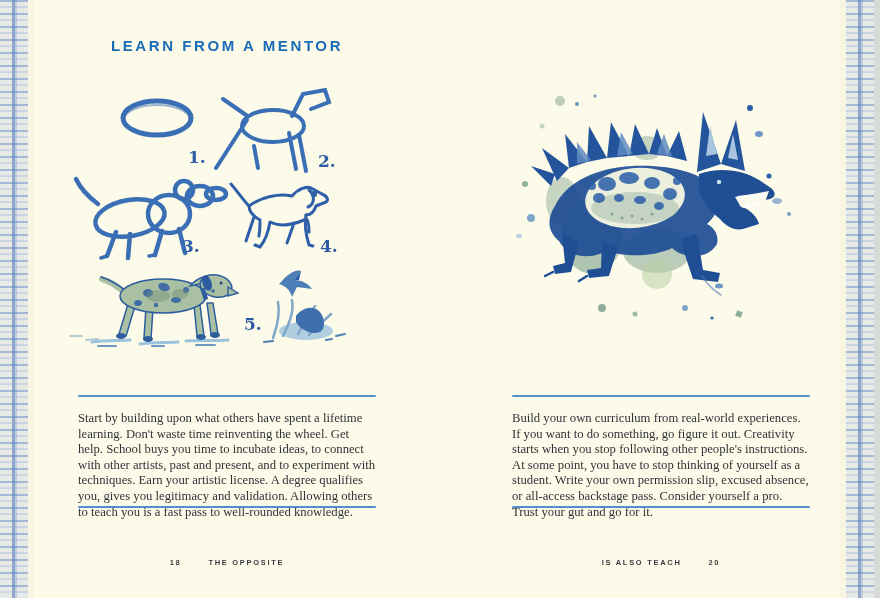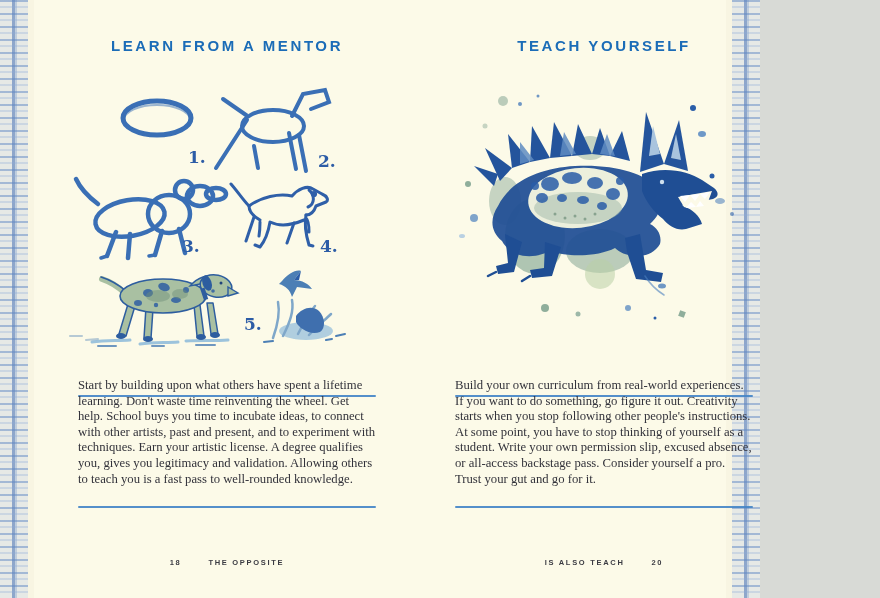--- a/index.html
+++ b/index.html
@@ -1,16 +1,16 @@
 <!DOCTYPE html>
 <html><head>
 <meta charset="utf-8">
 <style>
   html,body{margin:0;padding:0;background:#d8dad6;}
-  .screen{position:relative;width:760px;height:598px;overflow:hidden;background:#fcfae8;
+  .screen{position:relative;width:874px;height:598px;overflow:hidden;background:#fcfae8;
           font-family:"Liberation Serif",serif;}
   
   .fabric{position:absolute;top:0;bottom:0;width:28px;background-color:#e6e9e6;
     background-image:
       repeating-linear-gradient(180deg,
         rgba(96,136,196,.50) 0px, rgba(96,136,196,.50) 2px,
         rgba(230,234,230,0) 2px, rgba(230,234,230,0) 6px,
         rgba(140,170,215,.30) 6px, rgba(140,170,215,.30) 8px,
         rgba(230,234,230,0) 8px, rgba(230,234,230,0) 13px),
       linear-gradient(90deg, rgba(0,0,0,0) 0 12px, rgba(70,112,180,.55) 12px 15px,
@@ -24,21 +24,21 @@
   .page{position:relative;flex:1;}
   .page-title{position:absolute;top:37px;margin:0;width:298px;text-align:center;
     font-family:"Liberation Sans",sans-serif;font-weight:bold;font-size:15px;
     letter-spacing:2.6px;color:#1b6cb7;}
   .page-left .col{left:44px;}
   .page-right .col{left:75px;}
   .col{position:absolute;width:298px;}
   .rule{position:absolute;width:298px;height:2px;background:#4585c7;border-radius:2px;opacity:.92;}
   .rule-top{top:395px;}
   .rule-bottom{top:506px;}
-  .body-text{position:absolute;top:378px;width:298px;margin:0;font-size:12.7px;
+  .body-text{position:absolute;top:411px;width:298px;margin:0;font-size:12.7px;
     line-height:15.6px;color:#32323a;}
   .page-footer{position:absolute;top:558px;width:298px;display:flex;justify-content:center;
     align-items:baseline;gap:27px;font-family:"Liberation Sans",sans-serif;font-size:7.5px;
     font-weight:bold;letter-spacing:1.7px;color:#3b3b42;}
   .illu{position:absolute;}
   .illu-left{left:34px;top:84px;}
   .illu-right{left:70px;top:86px;}
   svg text.step{font-family:"DejaVu Serif",serif;font-weight:bold;font-size:17px;fill:#2c5ca6;}
 </style>
 </head>
@@ -175,21 +175,20 @@
       <p class="body-text col">Start by building upon what others have spent a lifetime learning. Don't waste time reinventing the wheel. Get help. School buys you time to incubate ideas, to connect with other artists, past and present, and to experiment with techniques. Earn your artistic license. A degree qualifies you, gives you legitimacy and validation. Allowing others to teach you is a fast pass to well-rounded knowledge.</p>
       <div class="rule rule-bottom col"></div>
 
       <footer class="page-footer col">
         <span>18</span>
         <span>THE OPPOSITE</span>
       </footer>
     </section>
 
     <section class="page page-right">
-      <h1 class="page-title col">TEACH YOURSELF</h1>
 
       <svg class="illu illu-right" width="320" height="240" viewBox="0 0 320 240">
 
         <g fill="#8fae9b">
           <ellipse cx="85" cy="150" rx="30" ry="38" opacity=".7"></ellipse>
           <ellipse cx="150" cy="165" rx="34" ry="22" opacity=".6"></ellipse>
           <ellipse cx="55" cy="115" rx="16" ry="24" opacity=".5"></ellipse>
           <ellipse cx="140" cy="62" rx="16" ry="12" opacity=".5"></ellipse>
           <circle cx="150" cy="188" r="15" fill="#b9cfa6" opacity=".55"></circle>
           <circle cx="53" cy="15" r="5" opacity=".6"></circle>

